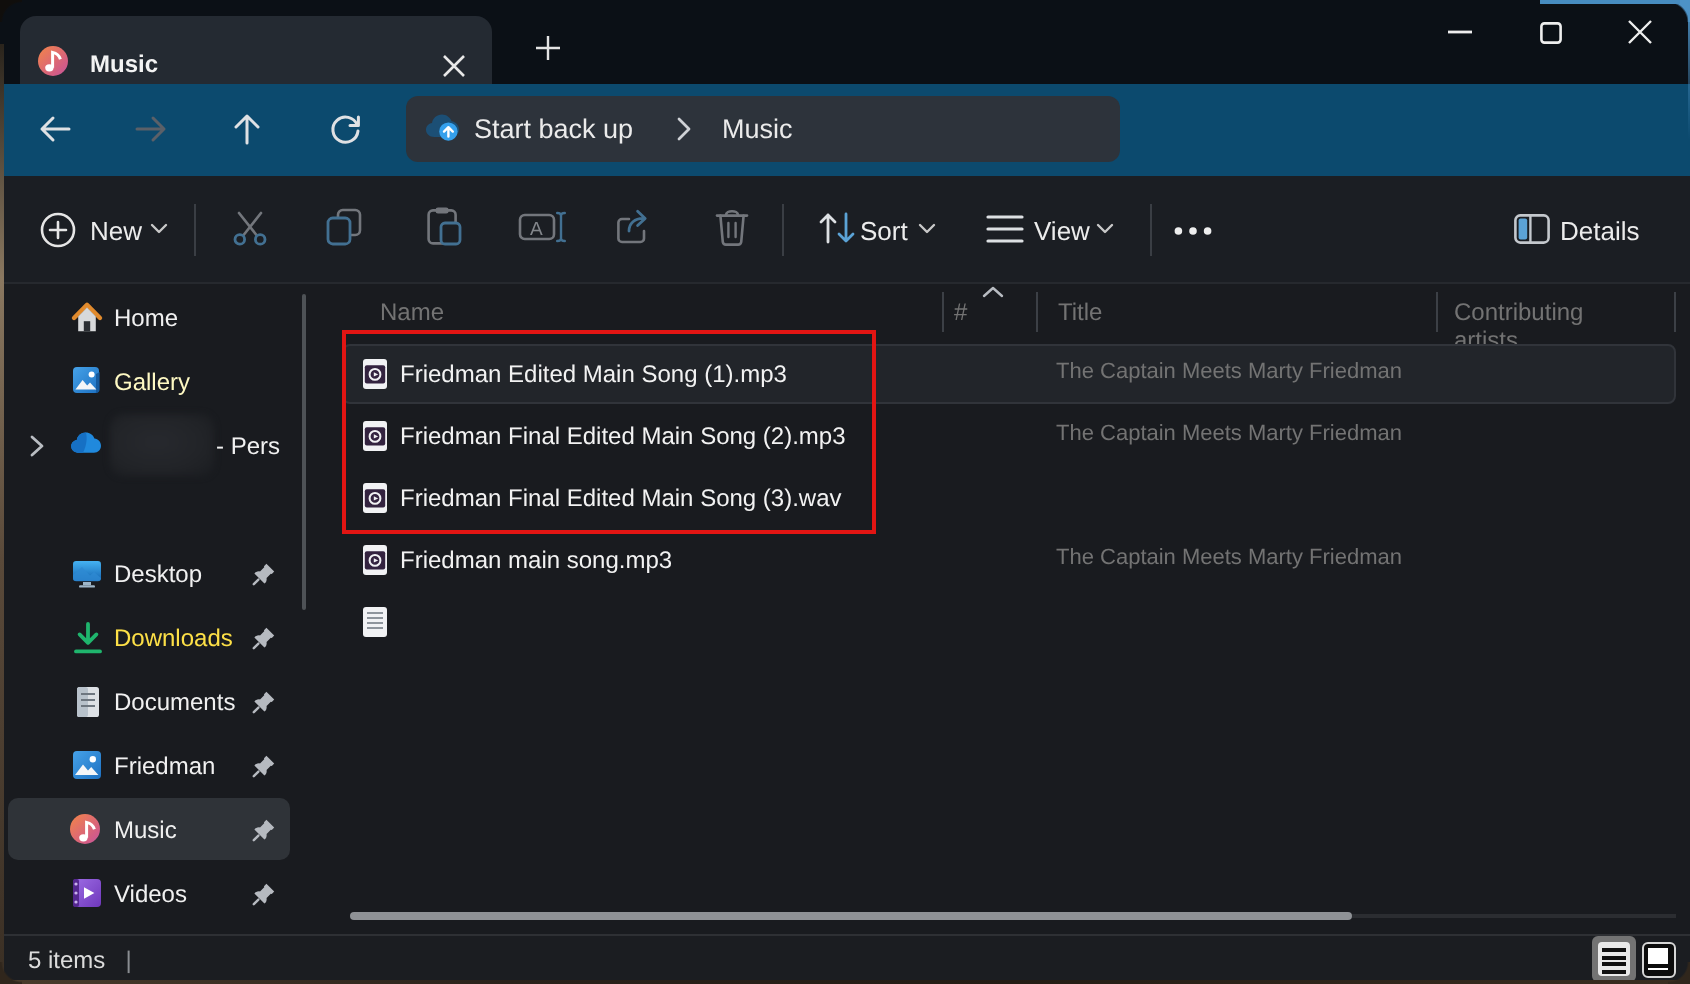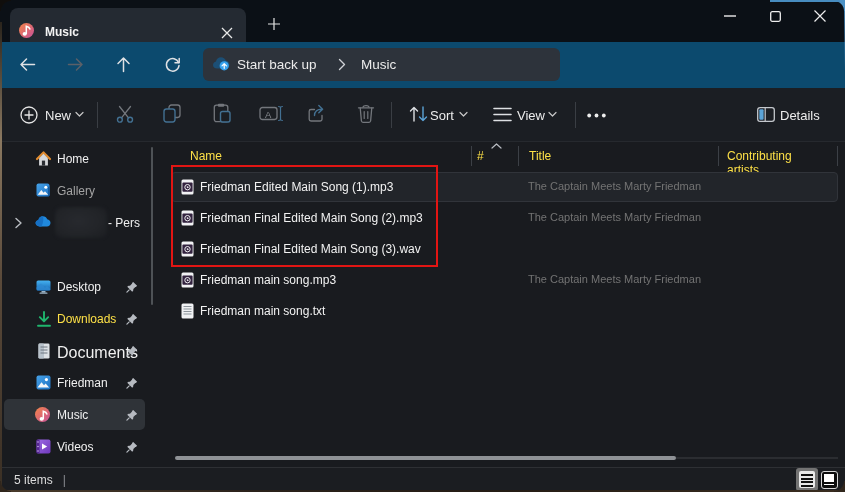--- a/index.html
+++ b/index.html
@@ -17,21 +17,21 @@
 #addrbar .crumb2{position:absolute;left:158px;top:9px;font-size:13.5px;color:#ebebeb}
 #searchbar .ph{position:absolute;left:15px;top:9px;font-size:13.5px;color:#9aa0a8}
 
 #toolbar{position:absolute;left:0;top:88px;width:845px;height:54px;background:#1b1e23;border-bottom:1px solid #26292e}
 #toolbar .lbl{position:absolute;top:20px;font-size:13px;color:#ececec}
 .vsep{position:absolute;width:1px;background:#3a3e44}
 
 #bodyarea{position:absolute;left:0;top:143px;width:690px;height:324px;background:#191b1f}
 #selMusic{position:absolute;left:4px;top:399px;width:141px;height:31px;background:#2f3338;border-radius:5px}
 
-.hdrtxt{font-size:12px;color:#fde047;position:absolute}
+.hdrtxt{font-size:12px;color:#737373;position:absolute}
 .rowtxt{font-size:12px;color:#f2f2f2;position:absolute;white-space:nowrap}
 .titletxt{font-size:11px;color:#737373;position:absolute;white-space:nowrap}
 #hoverrow{position:absolute;left:171px;top:172px;width:667px;height:30px;background:#22252a;border:1px solid #31343a;border-radius:4px}
 #redrect{position:absolute;left:171px;top:165px;width:267px;height:102px;border:2.5px solid #e21513;z-index:50}
 
 #statusbar{position:absolute;left:0;top:467px;width:845px;height:23px;background:#1b1d21;border-top:1px solid #2e3034}
 #statusbar .txt{position:absolute;left:14px;top:5px;font-size:12px;color:#dcdcdc}
 
 .desk{position:absolute;z-index:90}
 </style></head><body>
@@ -179,21 +179,21 @@
         <linearGradient id="gb" x1="0" y1="0" x2="1" y2="1">
           <stop offset="0" stop-color="#46a2e8"></stop>
           <stop offset="1" stop-color="#1d71c2"></stop>
         </linearGradient>
       </defs>
       <rect x="0.5" y="0.5" width="13" height="13" rx="2" fill="url(#gb)"></rect>
       <path d="M12 13.5 c1 0 1.8-.8 1.8-1.8 V3 l-1.8 1 Z" fill="#155a9e"></path>
       <circle cx="9.8" cy="4.3" r="1.5" fill="#fff"></circle>
       <path d="M1.7 11.8 L5.3 7 L7.6 9.8 L9 8.2 L12.2 11.8 Z" fill="#f4f6f8"></path>
     </svg>
-  <div class="abs" style="left:57px;top:41px;font-size:12px;color:#a3a3a3">Gallery</div>
+  <div class="abs" style="left:57px;top:41px;font-size:12px;color:#fef9c3">Gallery</div>
   <svg style="left:14px;top:74px" width="9" height="12" viewBox="0 0 9 12">
       <path d="M2 1.5 L7 6 L2 10.5" stroke="#b9bdc2" stroke-width="1.4" fill="none" stroke-linecap="round" stroke-linejoin="round"></path>
     </svg>
   <svg style="left:35px;top:73px" width="16" height="11" viewBox="0 0 16 11">
       <path d="M4.6 10.4 C2.2 10.4 0.6 9 0.6 7.1 C0.6 5.5 1.8 4.3 3.4 4 C3.7 1.8 5.6 0.3 7.9 0.3 C9.9 0.3 11.6 1.5 12.2 3.3 C14.1 3.5 15.5 5 15.5 6.9 C15.5 8.8 14 10.4 12 10.4 Z" fill="#2089dd"></path>
       <path d="M4.6 10.4 C2.2 10.4 0.6 9 0.6 7.1 C0.6 5.5 1.8 4.3 3.4 4 C3.7 1.8 5.6 0.3 7.9 0.3 C8.5 1.8 8.8 6 6.5 10.4 Z" fill="#1670c4"></path>
     </svg>
   <div id="blurbox" class="abs" style="left:55px;top:64px;width:52px;height:31px;border-radius:7px;background:radial-gradient(ellipse at 45% 45%,#27292e 0%,#222428 55%,#1b1d21 100%);filter:blur(1.6px)"></div>
   <div class="abs" style="left:108px;top:73px;font-size:12px;color:#f0f0f0">- Pers</div>
   <svg style="left:36px;top:137px" width="15" height="14" viewBox="0 0 15 14">
@@ -212,21 +212,21 @@
   <svg style="left:37px;top:168px" width="14" height="16" viewBox="0 0 14 16">
       <path d="M7 1 V10 M2.8 6.2 L7 10.4 L11.2 6.2" stroke="#1fb56d" stroke-width="1.9" fill="none" stroke-linecap="round" stroke-linejoin="round"></path>
       <path d="M1 14.7 H13" stroke="#1fb56d" stroke-width="1.9" stroke-linecap="round"></path>
     </svg>
   <div class="abs" style="left:57px;top:169px;font-size:12px;color:#fde047">Downloads</div>
   <svg style="left:38px;top:200px" width="12" height="16" viewBox="0 0 12 16">
       <rect x="0.5" y="0.5" width="11" height="15" rx="1.3" fill="#dde1e5"></rect>
       <rect x="0.5" y="0.5" width="5.5" height="15" rx="1.3" fill="#b8c2cb"></rect>
       <path d="M2.5 4 H9.5 M2.5 7 H9.5 M2.5 10 H9.5" stroke="#6e7780" stroke-width="1"></path>
     </svg>
-  <div class="abs" style="left:57px;top:201px;font-size:16px;color:#f0f0f0">Documents</div>
+  <div class="abs" style="left:57px;top:201px;font-size:12px;color:#f0f0f0">Documents</div>
   <svg style="left:36px;top:232px" width="15" height="15" viewBox="0 0 15 15">
       <rect x="0.5" y="0.5" width="14" height="14" rx="2" fill="url(#gb)"></rect>
       <circle cx="10.4" cy="4.6" r="1.6" fill="#fff"></circle>
       <path d="M1.5 12.5 L5.5 7.3 L8 10.3 L9.6 8.5 L13.2 12.5 Z" fill="#f4f6f8"></path>
     </svg>
   <div class="abs" style="left:57px;top:233px;font-size:12px;color:#f0f0f0">Friedman</div>
   <div id="selMusic" style="top:256px"></div>
     <div class="abs" style="left:35px;top:264px;width:15px;height:15px;border-radius:50%;background:linear-gradient(135deg,#ef8050 10%,#d35d85 75%,#c157a0 100%)"></div>
   <svg style="left:38.5px;top:266.5px" width="9" height="11" viewBox="0 0 9 11">
       <ellipse cx="2.7" cy="8.9" rx="2.1" ry="1.8" fill="#fff"></ellipse>
@@ -316,21 +316,20 @@
       <rect x="1.4" y="3.6" width="10.2" height="9.2" rx="1" fill="#33233f"></rect>
       <circle cx="6.5" cy="8.2" r="2.7" fill="none" stroke="#f1f2f4" stroke-width="1"></circle>
       <path d="M5.9 7.1 L8.1 8.2 L5.9 9.3 Z" fill="#f1f2f4"></path>
     </svg>
   <div class="rowtxt" style="left:200px;top:130px">Friedman main song.mp3</div>
   <div class="titletxt" style="left:528px;top:130px">The Captain Meets Marty Friedman</div>
   <svg style="left:181px;top:160px" width="13" height="16" viewBox="0 0 13 16">
       <rect x="0.5" y="0.5" width="12" height="15" rx="1.5" fill="#f1f2f4"></rect>
       <path d="M2.5 3.5 H10.5 M2.5 6 H10.5 M2.5 8.5 H10.5 M2.5 11 H10.5" stroke="#8e959c" stroke-width="1.1"></path>
     </svg>
-  <div class="rowtxt" style="left:200px;top:161px">Friedman main song.txt</div>
 
   <div class="abs" style="left:676px;top:314px;width:162px;height:2px;background:#2b2d31"></div>
   <div class="abs" style="left:175px;top:313px;width:501px;height:3.5px;background:#8f9296;border-radius:2px"></div>
 </div>
 <div id="redrect"></div>
 <div id="statusbar">
   <div class="txt">5 items&nbsp;&nbsp;&nbsp;<span style="color:#8a8d92">|</span></div>
   <div class="abs" style="left:796px;top:0px;width:22px;height:23px;background:#737373;border-radius:3px">
     <div class="abs" style="left:3px;top:3px;width:16px;height:17px;background:#e9e9e9;border-radius:2px"></div>
     <div class="abs" style="left:5px;top:6px;width:12px;height:2px;background:#111"></div>

